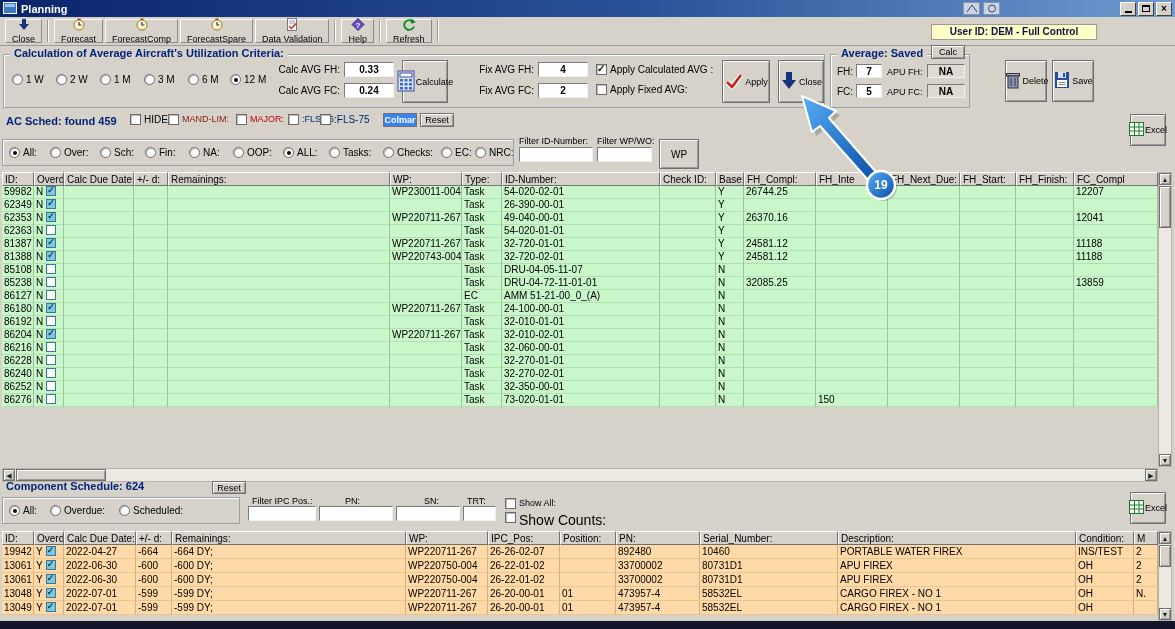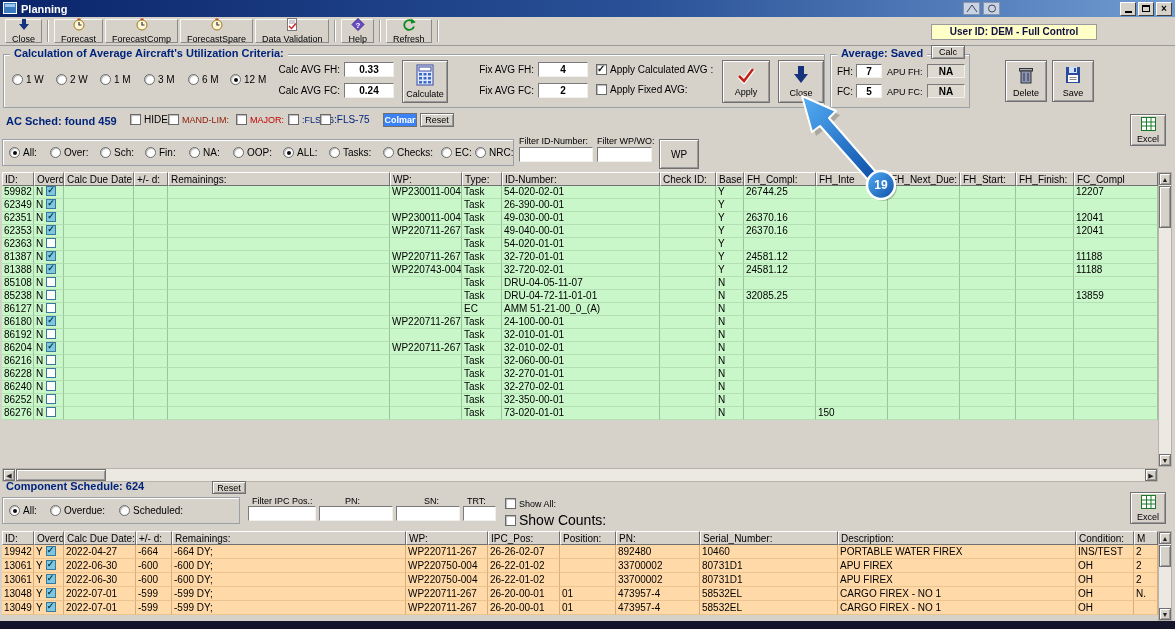--- a/index.html
+++ b/index.html
@@ -24,23 +24,23 @@
 
 .groupbox{position:absolute;border:1px solid #9aa0a8;box-shadow:inset 1px 1px 0 #ffffff}
 .gb-title{position:absolute;top:-8px;left:6px;background:#d6d2ca;padding:0 4px;font-size:11px;font-weight:bold;color:#00247c;white-space:nowrap}
 .lbl{position:absolute;font-size:10px;white-space:nowrap;color:#000}
 .lbl.sm{font-size:9px}
 .lbl.right{text-align:right}
 .field{position:absolute;background:#fff;border:1px solid;border-color:#7a7a7a #f0f0ec #f0f0ec #7a7a7a;font-size:10px;font-weight:bold;text-align:center;line-height:13px;overflow:hidden}
 .field.dim{background:#dedad2}
 .field.inputbox{font-weight:normal;text-align:left}
 .btn{position:absolute;background:#d6d2ca;border:1px solid #707070;box-shadow:inset 1px 1px 0 #fff,inset -1px -1px 0 #9a9a9a;font-size:9px;display:flex;align-items:center;justify-content:center;color:#000;white-space:nowrap}
-.icon-btn{flex-direction:column;gap:1px}
+.icon-btn{flex-direction:row;gap:1px}
 .btn.red{background:#3b82f6;color:#fff;font-weight:bold;box-shadow:none}
-.radio-item,.cb-item{position:absolute;display:flex;align-items:center;gap:3px;font-size:10px;white-space:nowrap}
+.radio-item,.cb-item{position:absolute;display:flex;align-items:flex-start;gap:3px;font-size:10px;white-space:nowrap}
 .rad{width:11px;height:11px;border-radius:50%;background:#fff;border:1px solid #6a6a6a;box-shadow:inset 1px 1px 1px #b8b8b8;position:relative;flex:none}
 .rad.on::after{content:"";position:absolute;left:3px;top:3px;width:4px;height:4px;border-radius:50%;background:#0a0a0a}
 .cbx{width:11px;height:11px;background:#fff;border:1px solid #6a6a6a;box-shadow:inset 1px 1px 1px #b8b8b8;position:relative;flex:none}
 .cbx.on::after{content:"✓";position:absolute;left:0;top:-2px;font-size:10px;font-weight:bold;color:#101010}
 .maroon{color:#8b1a00}.redlbl{color:#c00000}.navylbl{color:#00247c}
 
 .tbl{position:absolute;border-collapse:separate;border-spacing:0;table-layout:fixed;font-size:10px}
 .tbl th{background:#d6d2ca;border-top:1px solid #fff;border-left:1px solid #fff;border-right:1px solid #707070;border-bottom:1px solid #707070;font-weight:normal;text-align:left;padding:0 2px;height:14px;overflow:hidden;white-space:nowrap;font-size:10px}
 .tbl td{padding:0 2px;white-space:nowrap;overflow:hidden}
 #ac-table td{background:#c9f7c9;border-right:1px solid #9cc49c;border-bottom:1px solid #b2e0b2;height:13px;line-height:12px}
@@ -408,38 +408,20 @@
           <td>Task</td>
           <td>26-390-00-01</td>
           <td></td>
           <td>Y</td>
           <td></td>
           <td></td>
           <td></td>
           <td></td>
           <td></td>
           <td></td>
-        </tr>
-        <tr>
-          <td>62351</td>
-          <td><span style="margin-right: 3px;">N</span><span class="gc on"></span></td>
-          <td></td>
-          <td></td>
-          <td></td>
-          <td style="text-align: right;">WP230011-004</td>
-          <td>Task</td>
-          <td>49-030-00-01</td>
-          <td></td>
-          <td>Y</td>
-          <td>26370.16</td>
-          <td></td>
-          <td></td>
-          <td></td>
-          <td></td>
-          <td>12041</td>
         </tr>
         <tr>
           <td>62353</td>
           <td><span style="margin-right: 3px;">N</span><span class="gc on"></span></td>
           <td></td>
           <td></td>
           <td></td>
           <td style="text-align: right;">WP220711-267</td>
           <td>Task</td>
           <td>49-040-00-01</td>

